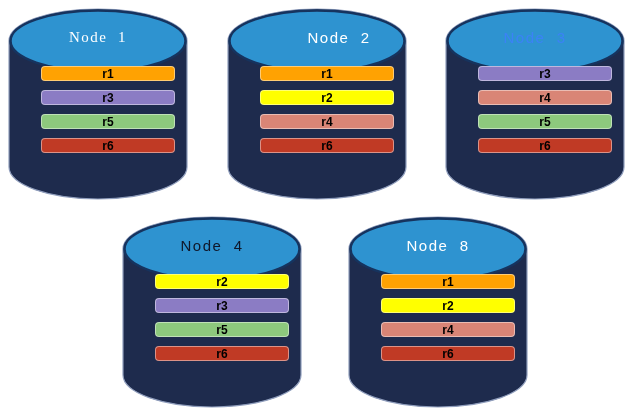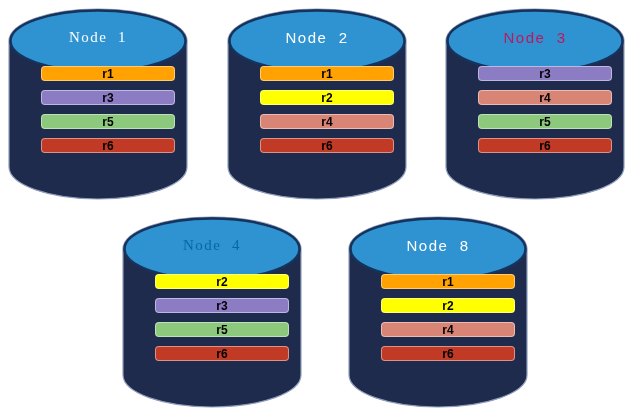--- a/index.html
+++ b/index.html
@@ -68,52 +68,52 @@
       <ellipse class="cyl-top" cx="90" cy="33" rx="87.5" ry="30.5" stroke-width="2.5" fill="#2E93D0" stroke="#16335E"></ellipse>
     </svg>
     <div class="node-title" style="color: rgb(255, 255, 255); font-family: Liberation Serif, serif;">Node  1</div>
     <div class="bars">
         <div class="bar" style="background: rgb(255, 162, 2); color: rgb(0, 0, 0);">r1</div>
         <div class="bar" style="background: rgb(139, 124, 196); color: rgb(0, 0, 0);">r3</div>
         <div class="bar" style="background: rgb(141, 201, 125); color: rgb(0, 0, 0);">r5</div>
         <div class="bar" style="background: rgb(192, 58, 37); color: rgb(0, 0, 0);">r6</div>
       </div>
   </div>
-    <div class="node" style="left: 227px; top: 8px;">
+    <div class="node" style="left: 227px; top: 8px; padding-left: 44px;">
     <svg width="180" height="192" viewBox="0 0 180 192">
       <path class="cyl-body" d="M1,33 A89,32 0 1 1 179,33 L179,159 A89,32 0 0 1 1,159 Z" stroke-width="1.2" fill="#1E2B4D" stroke="#8F9DBC"></path>
       <ellipse class="cyl-top" cx="90" cy="33" rx="87.5" ry="30.5" stroke-width="2.5" fill="#2E93D0" stroke="#16335E"></ellipse>
     </svg>
     <div class="node-title" style="color: rgb(255, 255, 255);">Node  2</div>
     <div class="bars">
         <div class="bar" style="background: rgb(255, 162, 2); color: rgb(0, 0, 0);">r1</div>
         <div class="bar" style="background: rgb(255, 255, 0); color: rgb(0, 0, 0);">r2</div>
         <div class="bar" style="background: rgb(217, 133, 118); color: rgb(0, 0, 0);">r4</div>
         <div class="bar" style="background: rgb(192, 58, 37); color: rgb(0, 0, 0);">r6</div>
       </div>
   </div>
     <div class="node" style="left: 445px; top: 8px;">
     <svg width="180" height="192" viewBox="0 0 180 192">
       <path class="cyl-body" d="M1,33 A89,32 0 1 1 179,33 L179,159 A89,32 0 0 1 1,159 Z" stroke-width="1.2" fill="#1E2B4D" stroke="#8F9DBC"></path>
       <ellipse class="cyl-top" cx="90" cy="33" rx="87.5" ry="30.5" stroke-width="2.5" fill="#2E93D0" stroke="#16335E"></ellipse>
     </svg>
-    <div class="node-title" style="color: #be185d;">Node  3</div>
+    <div class="node-title" style="color: #3b82f6;">Node  3</div>
     <div class="bars">
         <div class="bar" style="background: rgb(139, 124, 196); color: rgb(0, 0, 0);">r3</div>
         <div class="bar" style="background: rgb(217, 133, 118); color: rgb(0, 0, 0);">r4</div>
         <div class="bar" style="background: rgb(141, 201, 125); color: rgb(0, 0, 0);">r5</div>
         <div class="bar" style="background: rgb(192, 58, 37); color: rgb(0, 0, 0);">r6</div>
       </div>
   </div>
     <div class="node" style="left: 122px; top: 216px;">
     <svg width="180" height="192" viewBox="0 0 180 192">
       <path class="cyl-body" d="M1,33 A89,32 0 1 1 179,33 L179,159 A89,32 0 0 1 1,159 Z" stroke-width="1.2" fill="#1E2B4D" stroke="#8F9DBC"></path>
       <ellipse class="cyl-top" cx="90" cy="33" rx="87.5" ry="30.5" stroke-width="2.5" fill="#2E93D0" stroke="#16335E"></ellipse>
     </svg>
-    <div class="node-title" style="color: #0369a1; font-family: Liberation Serif, serif;">Node  4</div>
+    <div class="node-title" style="color: #0f172a;">Node  4</div>
     <div class="bars">
         <div class="bar" style="background: rgb(255, 255, 0); color: rgb(0, 0, 0);">r2</div>
         <div class="bar" style="background: rgb(139, 124, 196); color: rgb(0, 0, 0);">r3</div>
         <div class="bar" style="background: rgb(141, 201, 125); color: rgb(0, 0, 0);">r5</div>
         <div class="bar" style="background: rgb(192, 58, 37); color: rgb(0, 0, 0);">r6</div>
       </div>
   </div>
     <div class="node" style="left: 348px; top: 216px;">
     <svg width="180" height="192" viewBox="0 0 180 192">
       <path class="cyl-body" d="M1,33 A89,32 0 1 1 179,33 L179,159 A89,32 0 0 1 1,159 Z" stroke-width="1.2" fill="#1E2B4D" stroke="#8F9DBC"></path>

